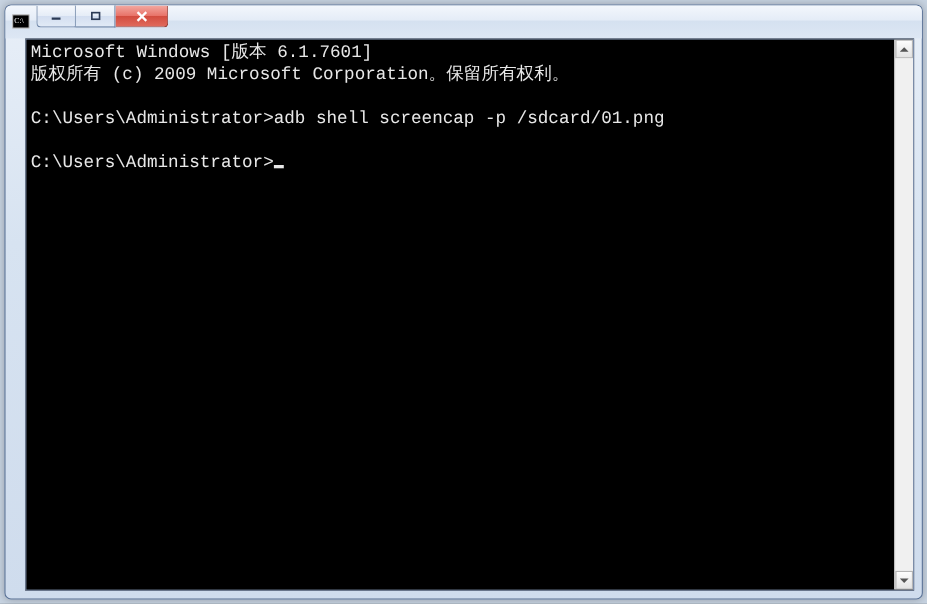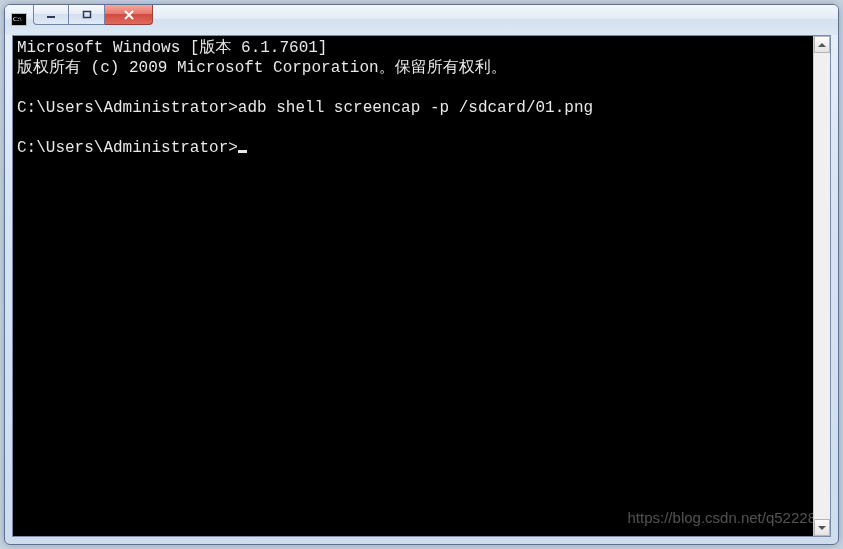--- a/index.html
+++ b/index.html
@@ -62,21 +62,21 @@
   .win-btn.min { border-bottom-left-radius: 4px; }
   .win-btn.close {
     width: 48px;
     border-bottom-right-radius: 4px;
     background: linear-gradient(to bottom, #f3a8a0 0, #e8746a 48%, #d24b3e 50%, #e06a5d 100%);
     border-color: #9a4038;
   }
   .win-btn.close .x-stroke { stroke:#fff; }
   .client {
     flex: 1;
-    margin: 0 7px 7px 7px;
+    margin: 0 7px 7px 18px;
     border: 1px solid #7b8ca8;
     background: #000;
     position: relative;
     overflow: hidden;
     text-decoration: underline;
   }
   .terminal {
     position: absolute;
     inset: 0;
     right: 18px;
@@ -164,16 +164,15 @@
     <div class="scrollbar">
       <div class="sb-btn">
           <div class="sb-arrow up"></div>
         </div>
       <div class="sb-track"></div>
       <div class="sb-btn">
           <div class="sb-arrow down"></div>
         </div>
     </div>
 
-    <div class="watermark">https://blog.csdn.net/q52228</div>
   </div>
 
 </div>
 
 </body></html>

